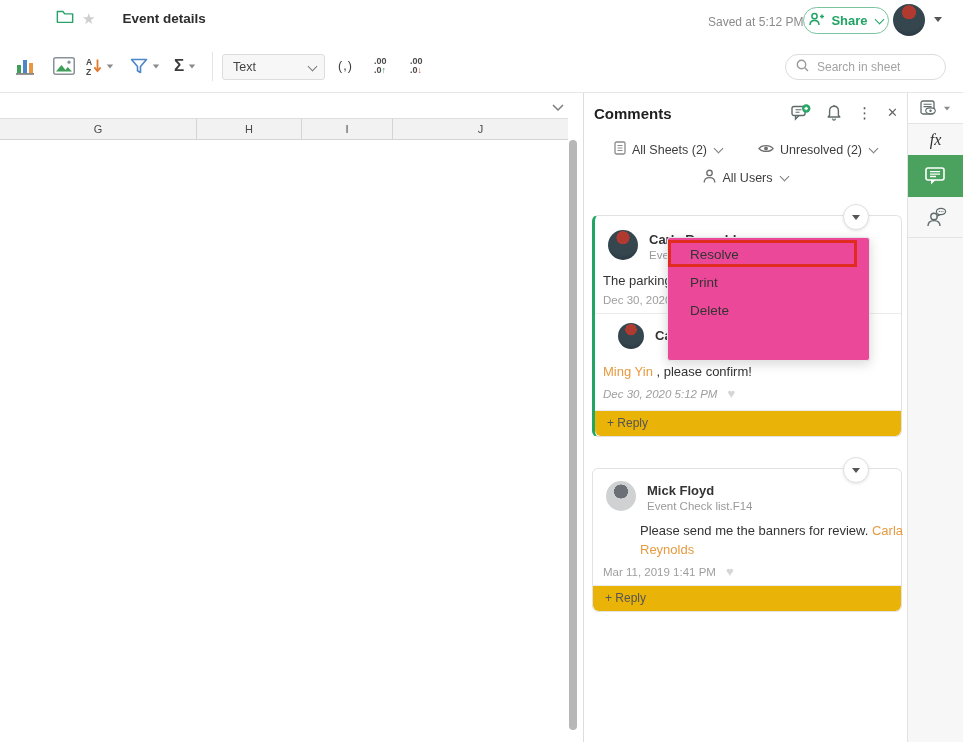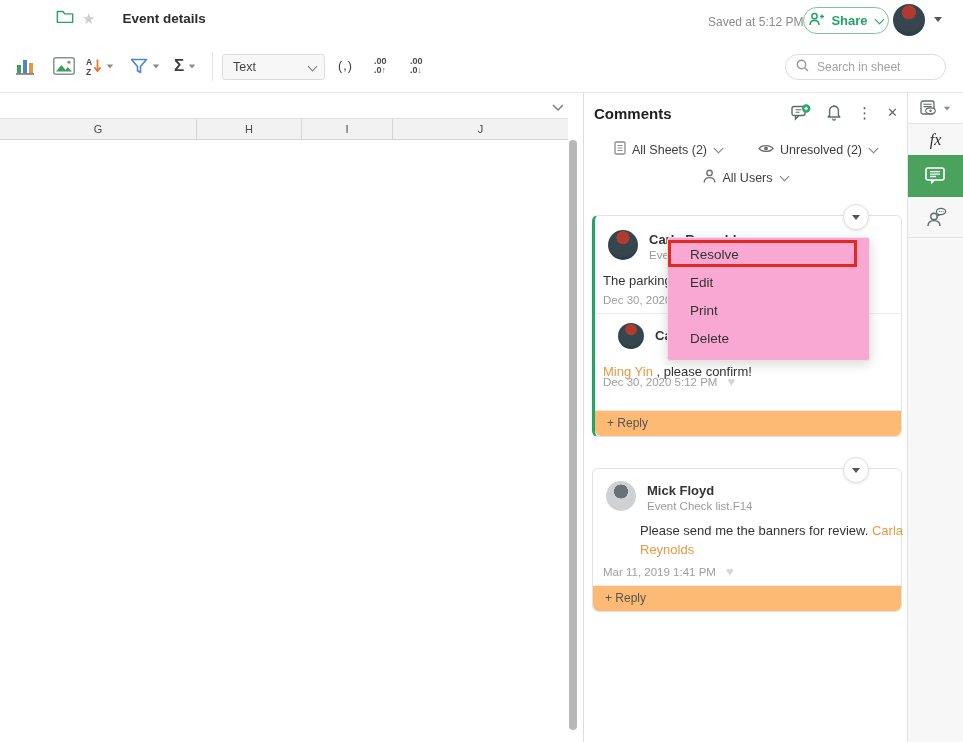--- a/index.html
+++ b/index.html
@@ -68,24 +68,24 @@
   .av-mick{background:radial-gradient(circle at 50% 35%, #6b7076 0 28%, #cfd1d2 29% 100%);}
   .abs{position:absolute;}
   .c-name{font-size:13px;font-weight:700;color:#333;}
   .c-ref{font-size:11.5px;color:#9a9a9a;}
   .c-text{font-size:13px;color:#333;line-height:19px;}
   .c-date{font-size:11.5px;color:#9e9e9e;}
   .heart{color:#d6d6d6;font-size:13px;margin-left:10px;cursor:pointer;}
   .mention{color:#e79a3f;}
   .divider{position:absolute;left:0;right:0;height:0;border-top:1px solid #ececec;}
   .reply-footer{position:absolute;left:0;right:0;bottom:0;height:26px;border-top:1px solid #ececec;font-size:12px;
-    color:#555;line-height:25px;padding-left:12px;box-sizing:border-box;background:#fdba74;border-radius:0 0 6px 6px;cursor:pointer;}
-
-  
-  .menu{position:absolute;left:83px;top:144px;width:203px;height:124px;background:#f9a8d4;border:1px solid #e4e4e4;
+    color:#555;line-height:25px;padding-left:12px;box-sizing:border-box;background:#eab308;border-radius:0 0 6px 6px;cursor:pointer;}
+
+  
+  .menu{position:absolute;left:83px;top:144px;width:203px;height:124px;background:#ec4899;border:1px solid #e4e4e4;
     border-radius:3px;box-shadow:0 3px 12px rgba(0,0,0,.16);z-index:30;padding-top:3px;box-sizing:border-box;}
   .menu-item{height:28px;line-height:28px;padding-left:22px;font-size:13.5px;color:#333;cursor:pointer;}
   .annotation{position:absolute;left:0px;top:2px;width:183px;height:21px;border:3px solid #e12b20;z-index:31;pointer-events:none;}
 
   
   .sidebar{position:absolute;left:907px;top:93px;width:56px;height:649px;border-left:1px solid #e2e2e2;background:#f7f7f7;box-sizing:border-box;}
   .sb-top{position:absolute;top:0;left:0;right:0;height:30px;background:#fff;border-bottom:1px solid #e4e4e4;
     display:flex;align-items:center;justify-content:center;gap:4px;cursor:pointer;}
   .sb-fx{position:absolute;top:34px;left:0;right:0;height:26px;display:flex;align-items:center;justify-content:center;cursor:pointer;}
   .fx-label{font-family:"Liberation Serif",serif;font-style:italic;font-size:16px;color:#2f2f2f;}
@@ -269,28 +269,27 @@
         </div>
       <div class="avatar av30 abs" style="left:13px;top:14px;"></div>
       <div class="c-name abs" style="left:54px;top:16px;">Carla Reynolds</div>
       <div class="c-ref abs" style="left:54px;top:33px;">Event Check list</div>
       <div class="c-text abs" style="left:8px;top:55px;width:290px;">The parking</div>
       <div class="c-date abs" style="left:8px;top:78px;">Dec 30, 2020</div>
       <div class="divider" style="top:97px;"></div>
       <div class="avatar av26 abs" style="left:23px;top:107px;"></div>
       <div class="c-name abs" style="left:60px;top:112px;">Carla Reynolds</div>
       <div class="c-text abs" style="left:8px;top:146px;width:290px;"><span class="mention">Ming Yin</span><span> , please confirm!</span></div>
-      <div class="c-date abs" style="left:8px;top:158px;"><span>Dec 30, 2020 5:12 PM</span><span class="heart">♥</span></div>
+      <div class="c-date abs" style="left:8px;top:170px;font-style:italic;"><span>Dec 30, 2020 5:12 PM</span><span class="heart">♥</span></div>
       <div class="reply-footer">+ Reply</div>
     </div>
 
     <div class="menu">
       <div class="annotation"></div>
       <div class="menu-item">Resolve</div>
-      <div class="menu-item">Edit</div>
       <div class="menu-item">Print</div>
       <div class="menu-item">Delete</div>
     </div>
 
     <div class="card card2">
       <div class="caret-btn">
           <span class="tri"></span>
         </div>
       <div class="avatar av30 av-mick abs" style="left:13px;top:12px;"></div>
       <div class="c-name abs" style="left:54px;top:14px;">Mick Floyd</div>

